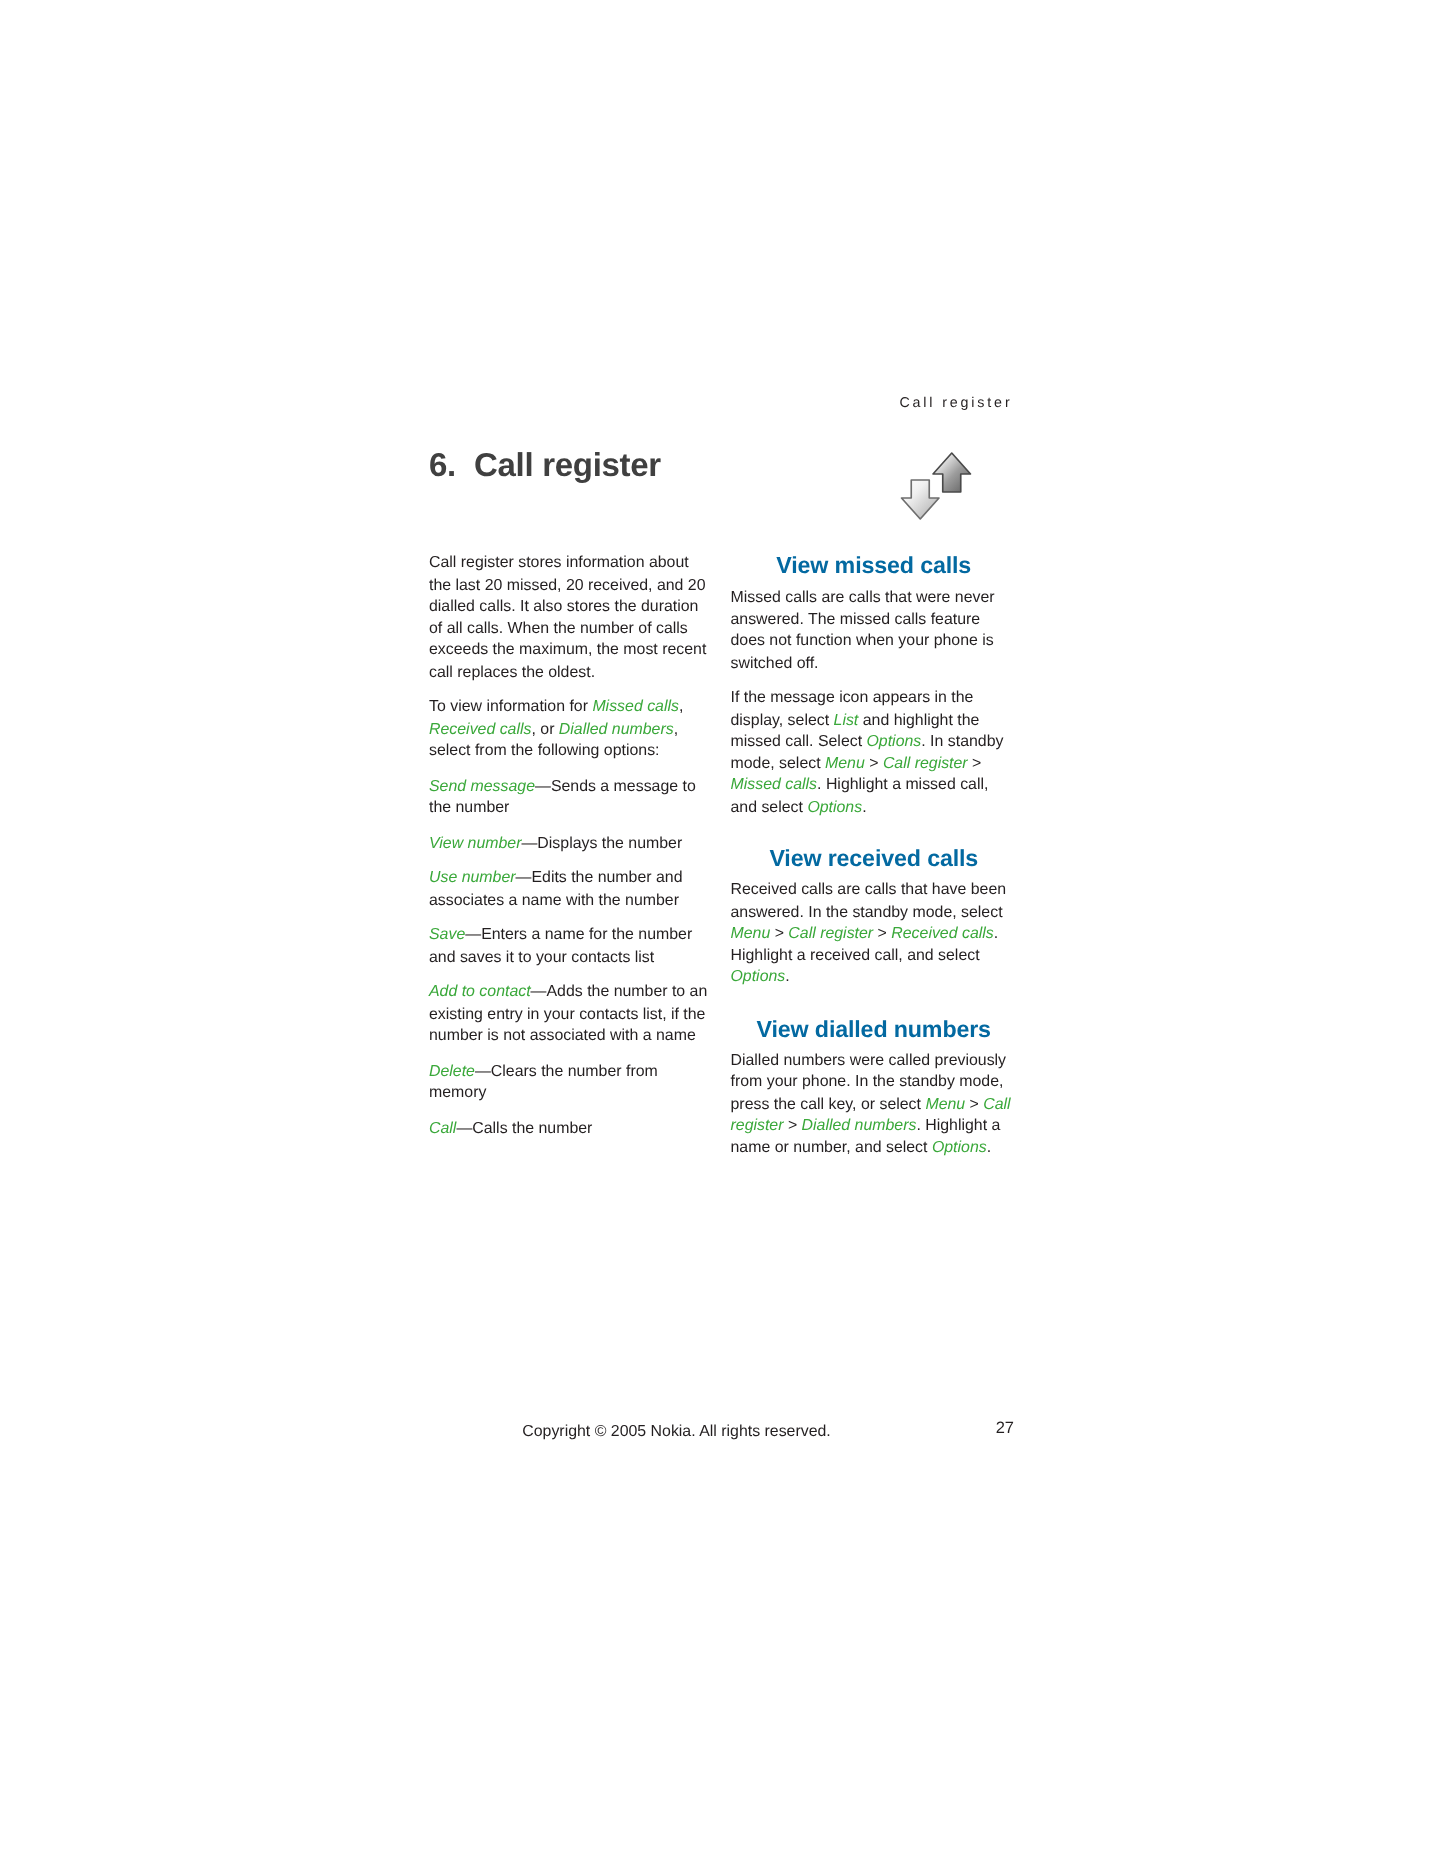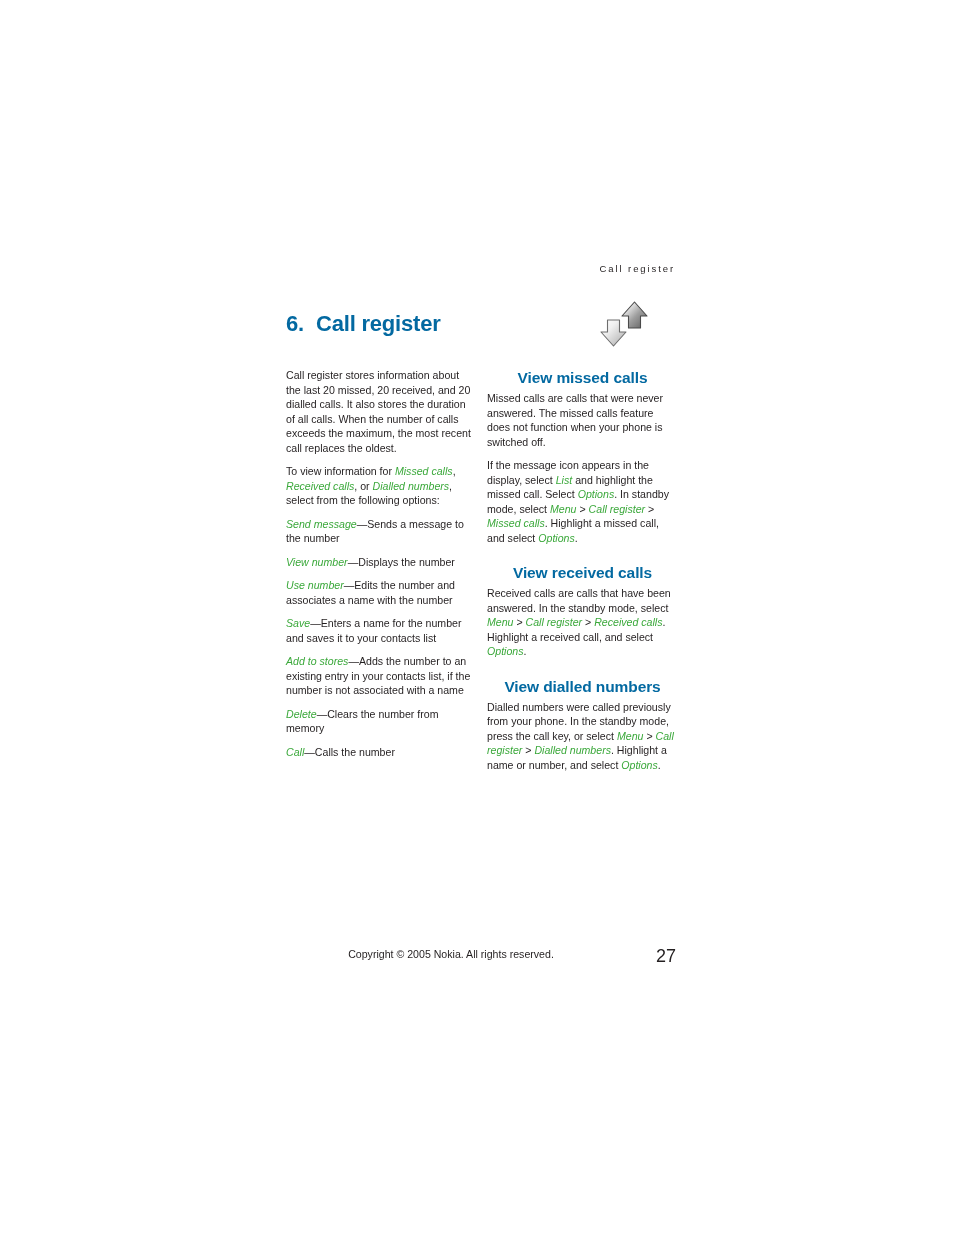--- a/index.html
+++ b/index.html
@@ -32,22 +32,22 @@
     font-size: 9.5px;
     letter-spacing: 1.9px;
     color: #231f20;
     font-family: "Liberation Sans", sans-serif;
   }
 
   
   .chapter-title {
     position: absolute;
     left: 286px;
-    top: 311px;
-    color: #0369a1;
+    top: 297px;
+    color: #404040;
     font-size: 22px;
     font-weight: bold;
     letter-spacing: -0.2px;
     white-space: nowrap;
   }
   .chapter-num {
     display: inline-block;
     width: 30px;
   }
 
@@ -113,21 +113,21 @@
     text-align: center;
     font-size: 10.6px;
     color: #231f20;
   }
   .footer-page {
     position: absolute;
     left: 640px;
     top: 946px;
     width: 36px;
     text-align: right;
-    font-size: 18px;
+    font-size: 11px;
     color: #231f20;
   }
 </style>
 </head>
 <body>
 
 <div class="page">
 
   <div class="running-head">Call register</div>
 
@@ -170,21 +170,21 @@
 
 
     <p><span class="term">Send message</span><span>—Sends a message to the number</span></p>
 
     <p><span class="term">View number</span><span>—Displays the number</span></p>
 
     <p><span class="term">Use number</span><span>—Edits the number and associates a name with the number</span></p>
 
     <p><span class="term">Save</span><span>—Enters a name for the number and saves it to your contacts list</span></p>
 
-    <p><span class="term">Add to stores</span><span>—Adds the number to an existing entry in your contacts list, if the number is not associated with a name</span></p>
+    <p><span class="term">Add to contact</span><span>—Adds the number to an existing entry in your contacts list, if the number is not associated with a name</span></p>
 
     <p><span class="term">Delete</span><span>—Clears the number from memory</span></p>
 
     <p><span class="term">Call</span><span>—Calls the number</span></p>
 
   </div>
 
   <div class="col col-right">
 
     <h2 class="section">View missed calls</h2>

